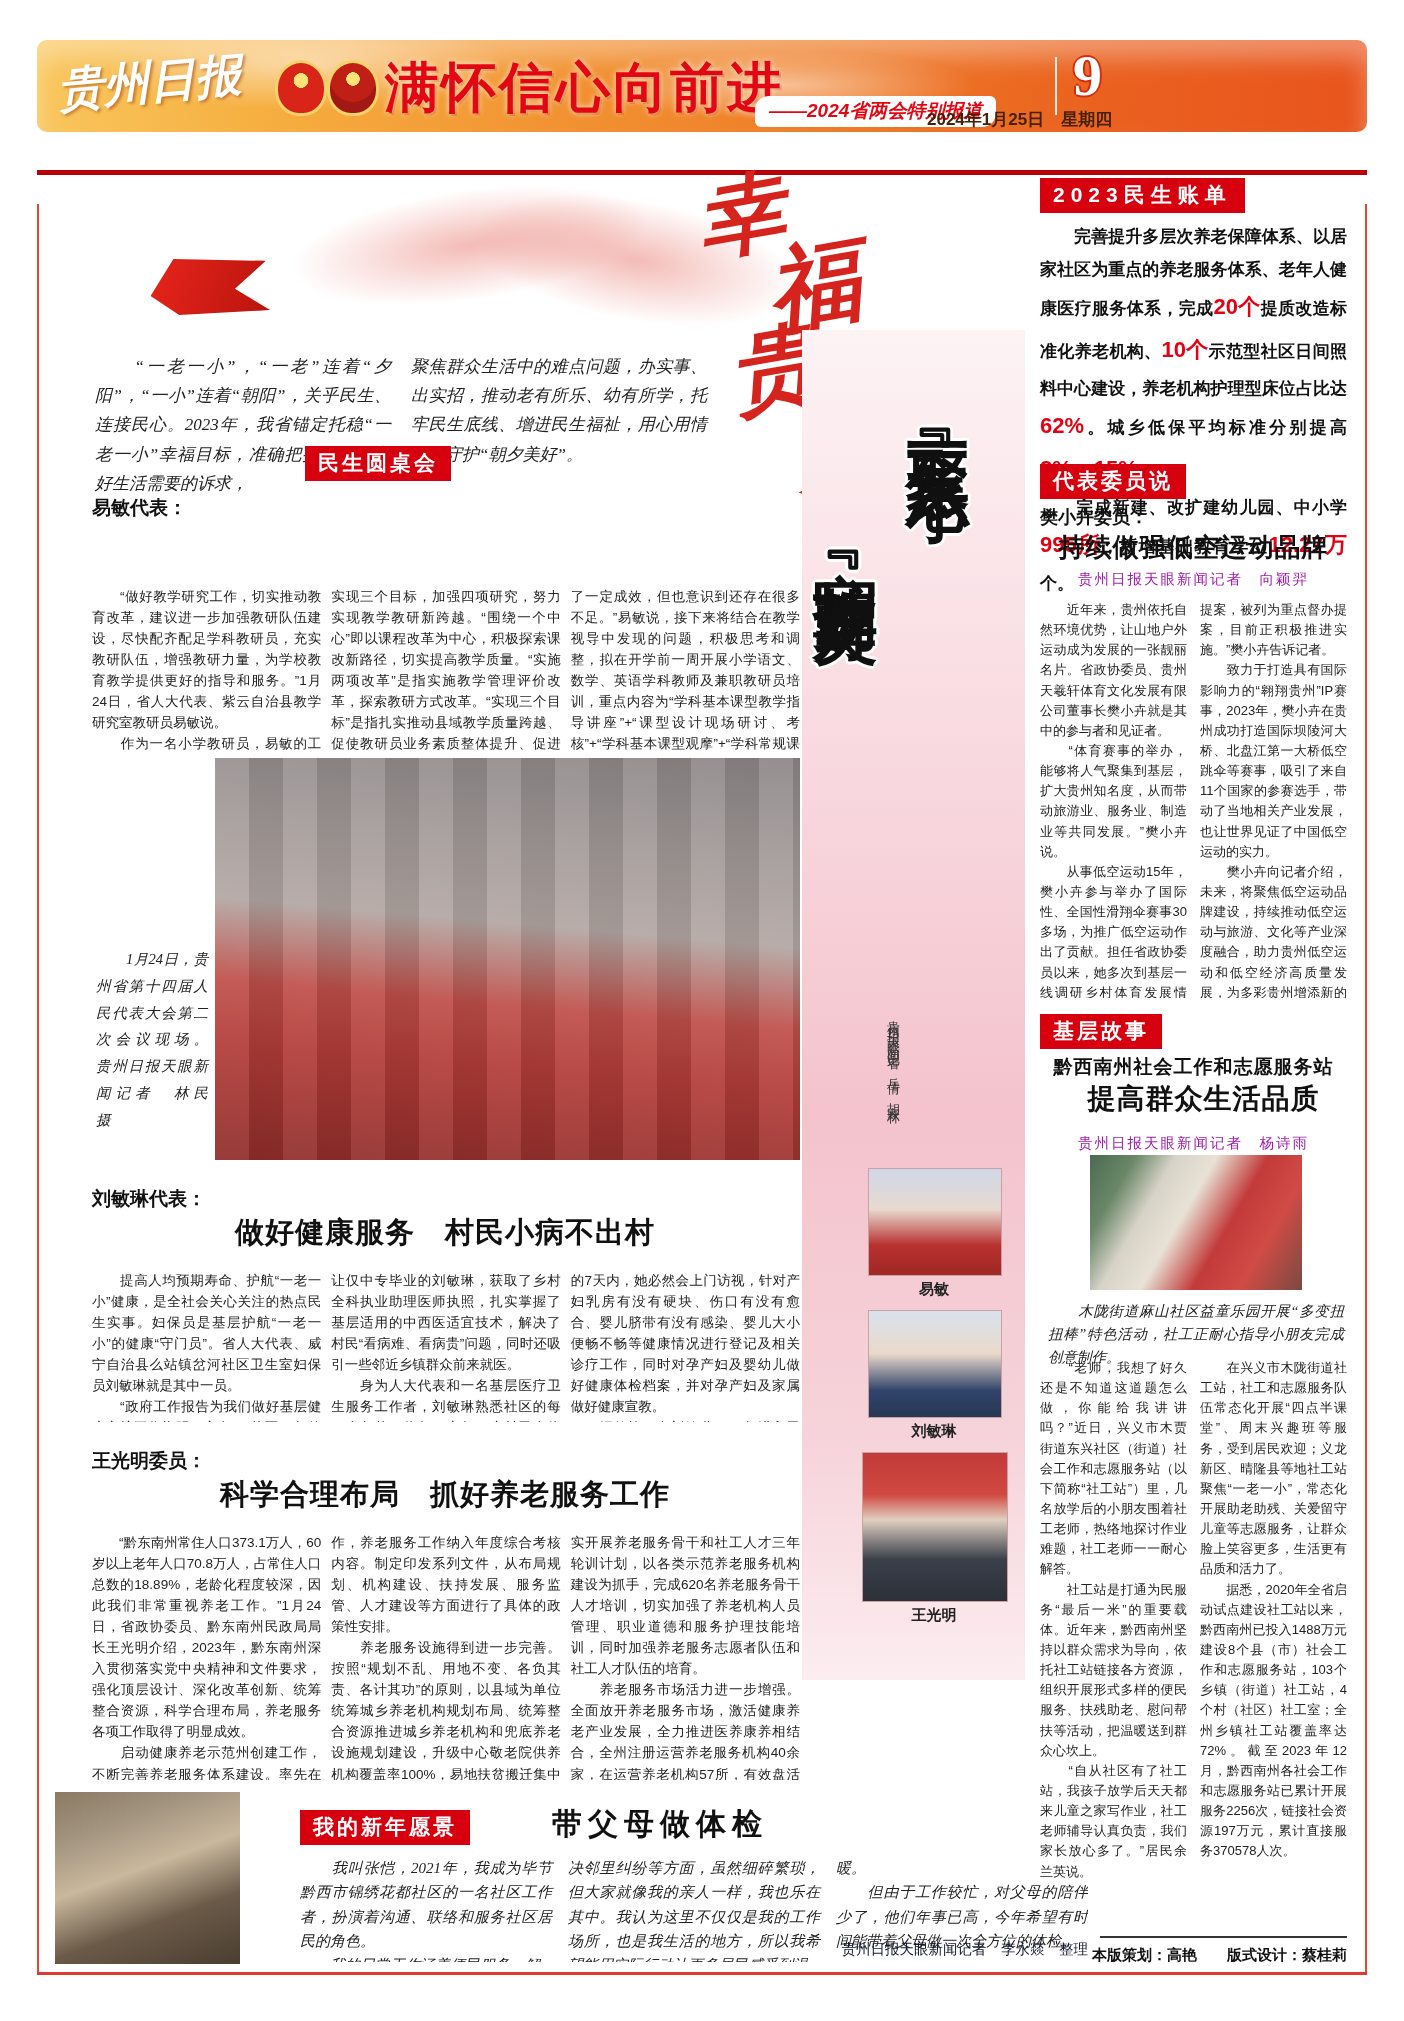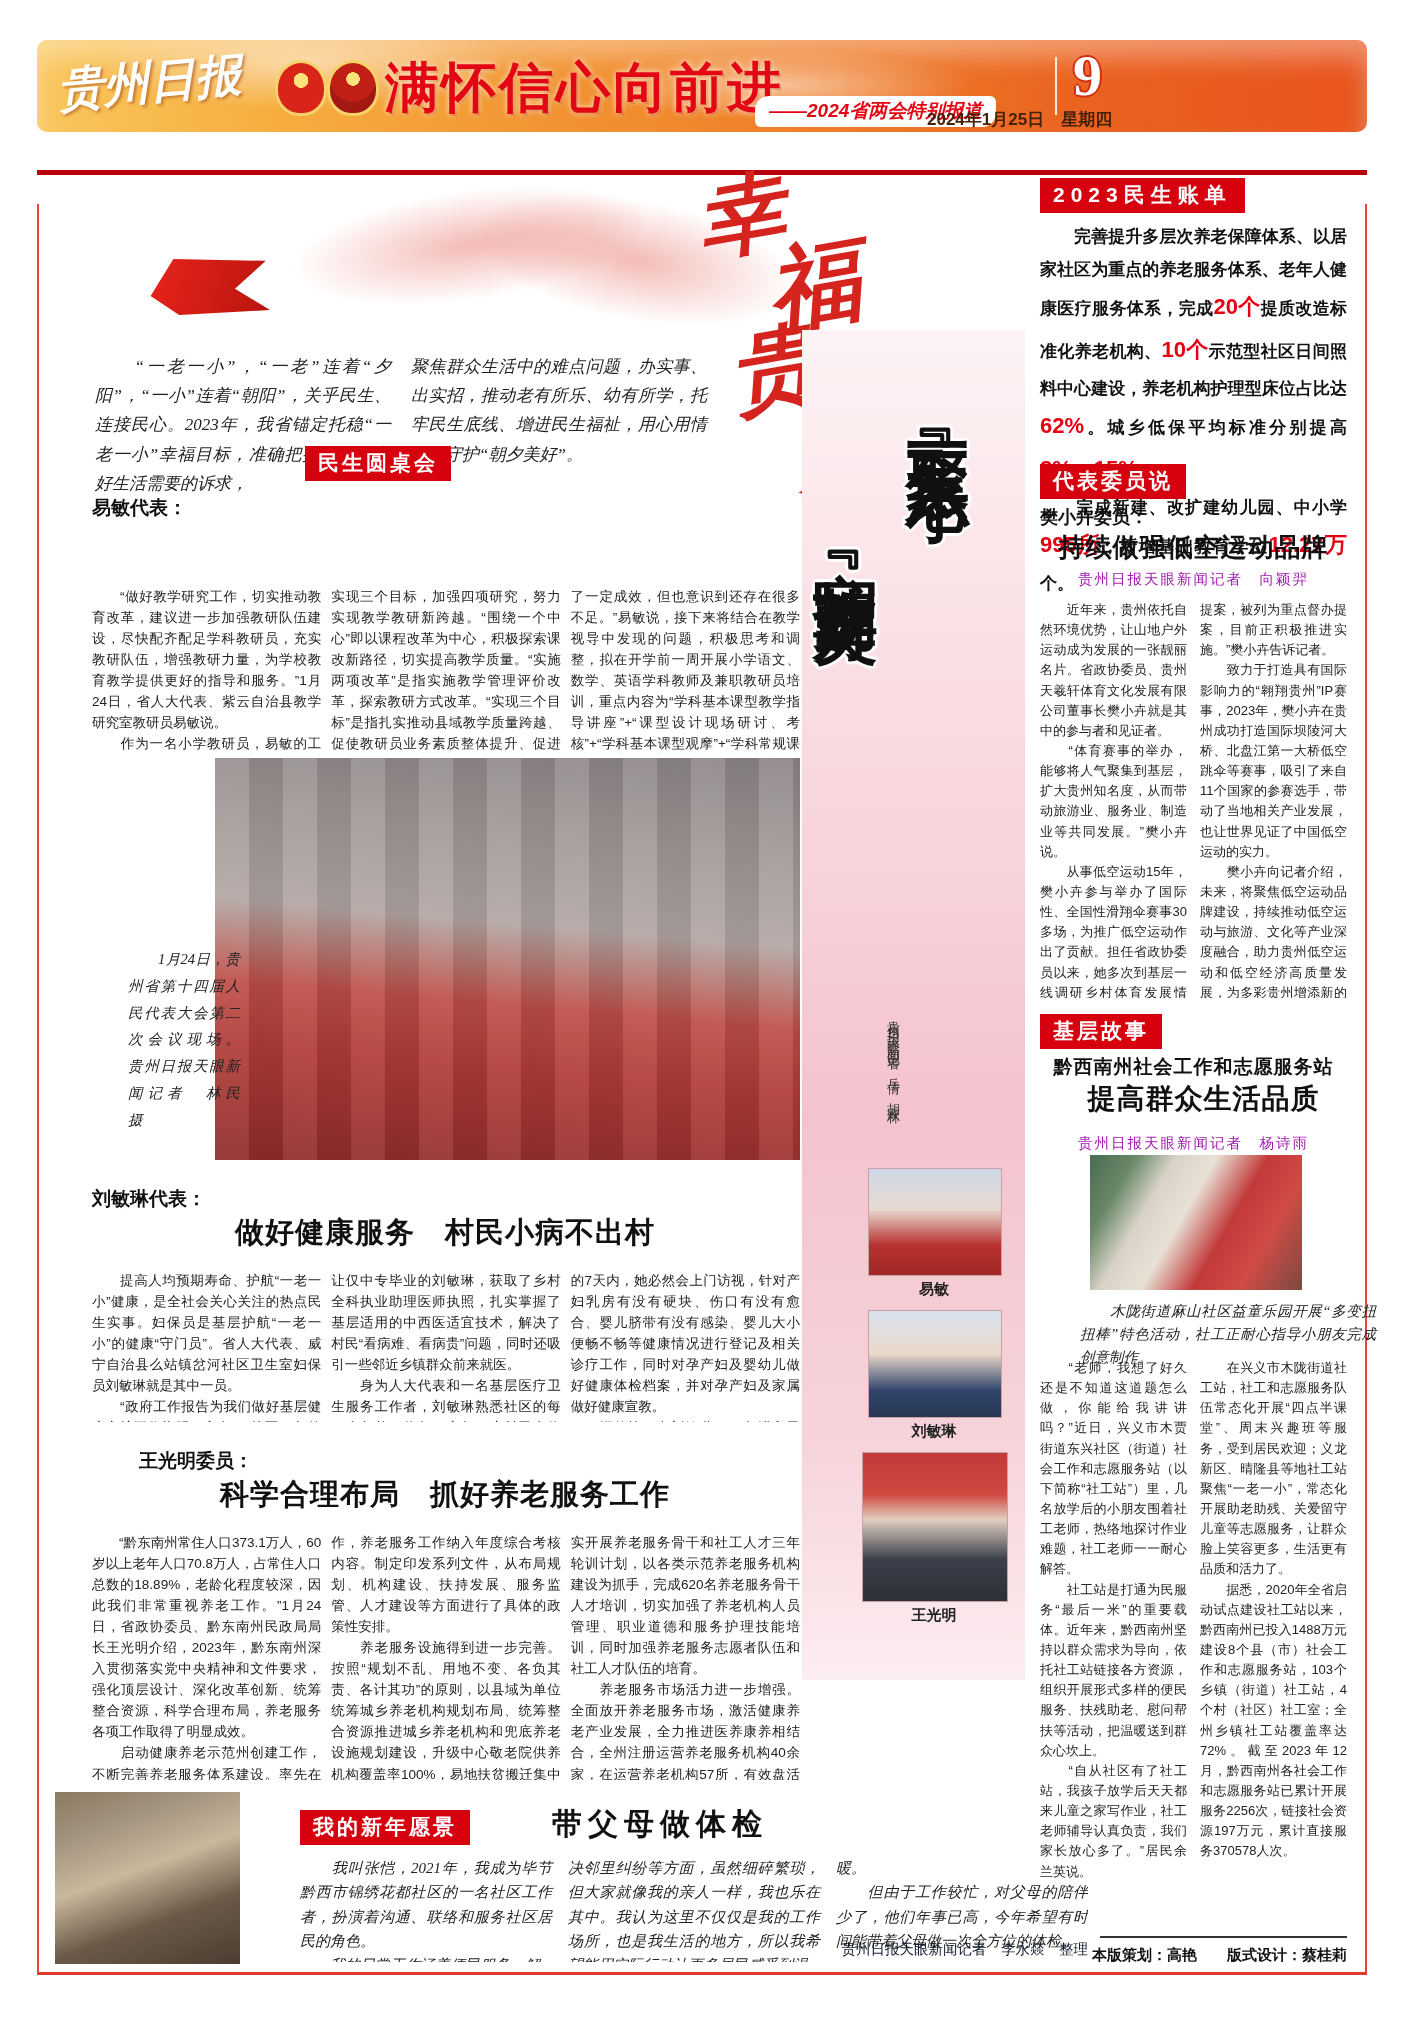--- a/index.html
+++ b/index.html
@@ -48,21 +48,21 @@
   .speaker{font-size:19px;font-weight:bold;color:#111;}
   .art-head{font-family:"Liberation Serif","DejaVu Serif",serif;font-weight:900;color:#111;text-align:center;letter-spacing:1px;}
   .cols{display:flex;gap:10px;overflow:hidden;justify-content:center;}
   .cols div{flex:1;font-size:13.5px;line-height:1.56;text-align:justify;white-space:pre-line;color:#222;}
   .byline{font-family:"Liberation Serif",serif;font-size:14.5px;letter-spacing:2px;text-align:center;color:#a21caf;}
   
   .ph{overflow:hidden;}
   .ph-assembly{background:linear-gradient(185deg,#8d8688 0%,#a29a98 22%,#b3a7a3 42%,#bf4f49 60%,#b23c38 74%,#8f2d2a 100%);}
   .ph-assembly::after{content:"";position:absolute;inset:0;
         background:repeating-linear-gradient(90deg,rgba(255,255,255,.07) 0 34px,rgba(0,0,0,.09) 34px 68px);}
-  .cap{font-family:"Liberation Serif",serif;font-style:italic;font-size:14.5px;line-height:1.85;text-align:justify;color:#222;white-space:pre-line;margin-left:32px;}
+  .cap{font-family:"Liberation Serif",serif;font-style:italic;font-size:14.5px;line-height:1.85;text-align:justify;color:#222;white-space:pre-line;}
   
   .strip{background:linear-gradient(180deg,#fdf3f4 0%,#f9dce2 28%,#f4c3cd 58%,#f6d3da 82%,#fcedf0 100%);}
   .vtext{writing-mode:vertical-rl;text-orientation:upright;}
   .vhead{font-size:64px;font-weight:900;color:#101010;letter-spacing:5px;line-height:1;
         text-shadow:-3px 0 #fff,3px 0 #fff,0 -3px #fff,0 3px #fff,-2px -2px #fff,2px 2px #fff,-2px 2px #fff,2px -2px #fff;}
   .vby{font-size:13px;letter-spacing:4px;color:#333;font-family:"Liberation Serif",serif;}
   .portrait{border:1px solid #c9a0a6;}
   .pname{font-size:15px;font-weight:bold;text-align:center;color:#222;}
   
   .acct{font-size:17px;font-weight:bold;line-height:1.95;text-align:justify;color:#111;}
@@ -134,21 +134,21 @@
 　　“政府工作报告为我们做好基层健康守护工作指明了方向。”从医26年的刘敏琳，工作的一项重点是做好孕产妇、新生儿及6岁以下儿童健康建档立卡、产后访视、科普宣教、基础诊疗等。
 　　娃娃积食如何用中医手法推拿、孩子缺乏微量元素怎么食补药补、小儿脐带感染如何处理……长久的努力和持续的学习，</div>
     <div>让仅中专毕业的刘敏琳，获取了乡村全科执业助理医师执照，扎实掌握了基层适用的中西医适宜技术，解决了村民“看病难、看病贵”问题，同时还吸引一些邻近乡镇群众前来就医。
 　　身为人大代表和一名基层医疗卫生服务工作者，刘敏琳熟悉社区的每一个角落，将每一家每一户村民身体健康状况、谁患有些慢病，谁怀孕了、谁药物过敏，谁家有几个小孩，她心里一清二楚。
 　　“去年全村产妇生了54个宝宝，都健健康康。”在刘敏琳的档案里，全村6岁以下儿童有368名，每位产妇生完宝宝出院后</div>
     <div>的7天内，她必然会上门访视，针对产妇乳房有没有硬块、伤口有没有愈合、婴儿脐带有没有感染、婴儿大小便畅不畅等健康情况进行登记及相关诊疗工作，同时对孕产妇及婴幼儿做好健康体检档案，并对孕产妇及家属做好健康宣教。
 　　据估算，自刘敏琳2007年进入卫生室以来，经手记录在册的已有1000多名小宝宝。
 　　“下一步，我将争取医学深造进修机会，用所学所获，为老百姓做一点力所能及的事情，及时做好健康服务，让石基村老百姓不生病少生病，小病不出村。”刘敏琳说。</div>
   </div>
 
-  <div class="abs speaker" style="left:92px;top:1448px;margin-left:47px;">王光明委员：</div>
+  <div class="abs speaker" style="left:92px;top:1448px;">王光明委员：</div>
   <div class="abs art-head" style="left:90px;top:1475px;width:710px;font-size:29px;">科学合理布局　抓好养老服务工作</div>
   <div class="abs cols" style="left:92px;top:1532px;width:708px;height:248px;">
     <div>　　“黔东南州常住人口373.1万人，60岁以上老年人口70.8万人，占常住人口总数的18.89%，老龄化程度较深，因此我们非常重视养老工作。”1月24日，省政协委员、黔东南州民政局局长王光明介绍，2023年，黔东南州深入贯彻落实党中央精神和文件要求，强化顶层设计、深化改革创新、统筹整合资源，科学合理布局，养老服务各项工作取得了明显成效。
 　　启动健康养老示范州创建工作，不断完善养老服务体系建设。率先在全国以州为单位创建健康养老示范州，2023年7月，黔东南州召开全州健康养老示范州创建暨养老服务重点工作部署会议动员大会，高规格研究部署全州健康养老工</div>
     <div>作，养老服务工作纳入年度综合考核内容。制定印发系列文件，从布局规划、机构建设、扶持发展、服务监管、人才建设等方面进行了具体的政策性安排。
 　　养老服务设施得到进一步完善。按照“规划不乱、用地不变、各负其责、各计其功”的原则，以县域为单位统筹城乡养老机构规划布局、统筹整合资源推进城乡养老机构和兜底养老设施规划建设，升级中心敬老院供养机构覆盖率100%，易地扶贫搬迁集中安置点养老服务设施覆盖率100%，城市社区养老服务设施覆盖率86%，农村互助幸福院覆盖率达30%。
 　　养老服务从业人员素质进一步得</div>
     <div>实开展养老服务骨干和社工人才三年轮训计划，以各类示范养老服务机构建设为抓手，完成620名养老服务骨干人才培训，切实加强了养老机构人员管理、职业道德和服务护理技能培训，同时加强养老服务志愿者队伍和社工人才队伍的培育。
 　　养老服务市场活力进一步增强。全面放开养老服务市场，激活健康养老产业发展，全力推进医养康养相结合，全州注册运营养老服务机构40余家，在运营养老机构57所，有效盘活养老资产。
 　　“2024年我们将持续用好上级和各类养老服务政策，以创建健康养老示范州为抓手，紧盯养老服务清单，巩固拓展‘一老’服务水平，不断提升老年人的获得感、幸福感、安全感。”王光明说。</div>

